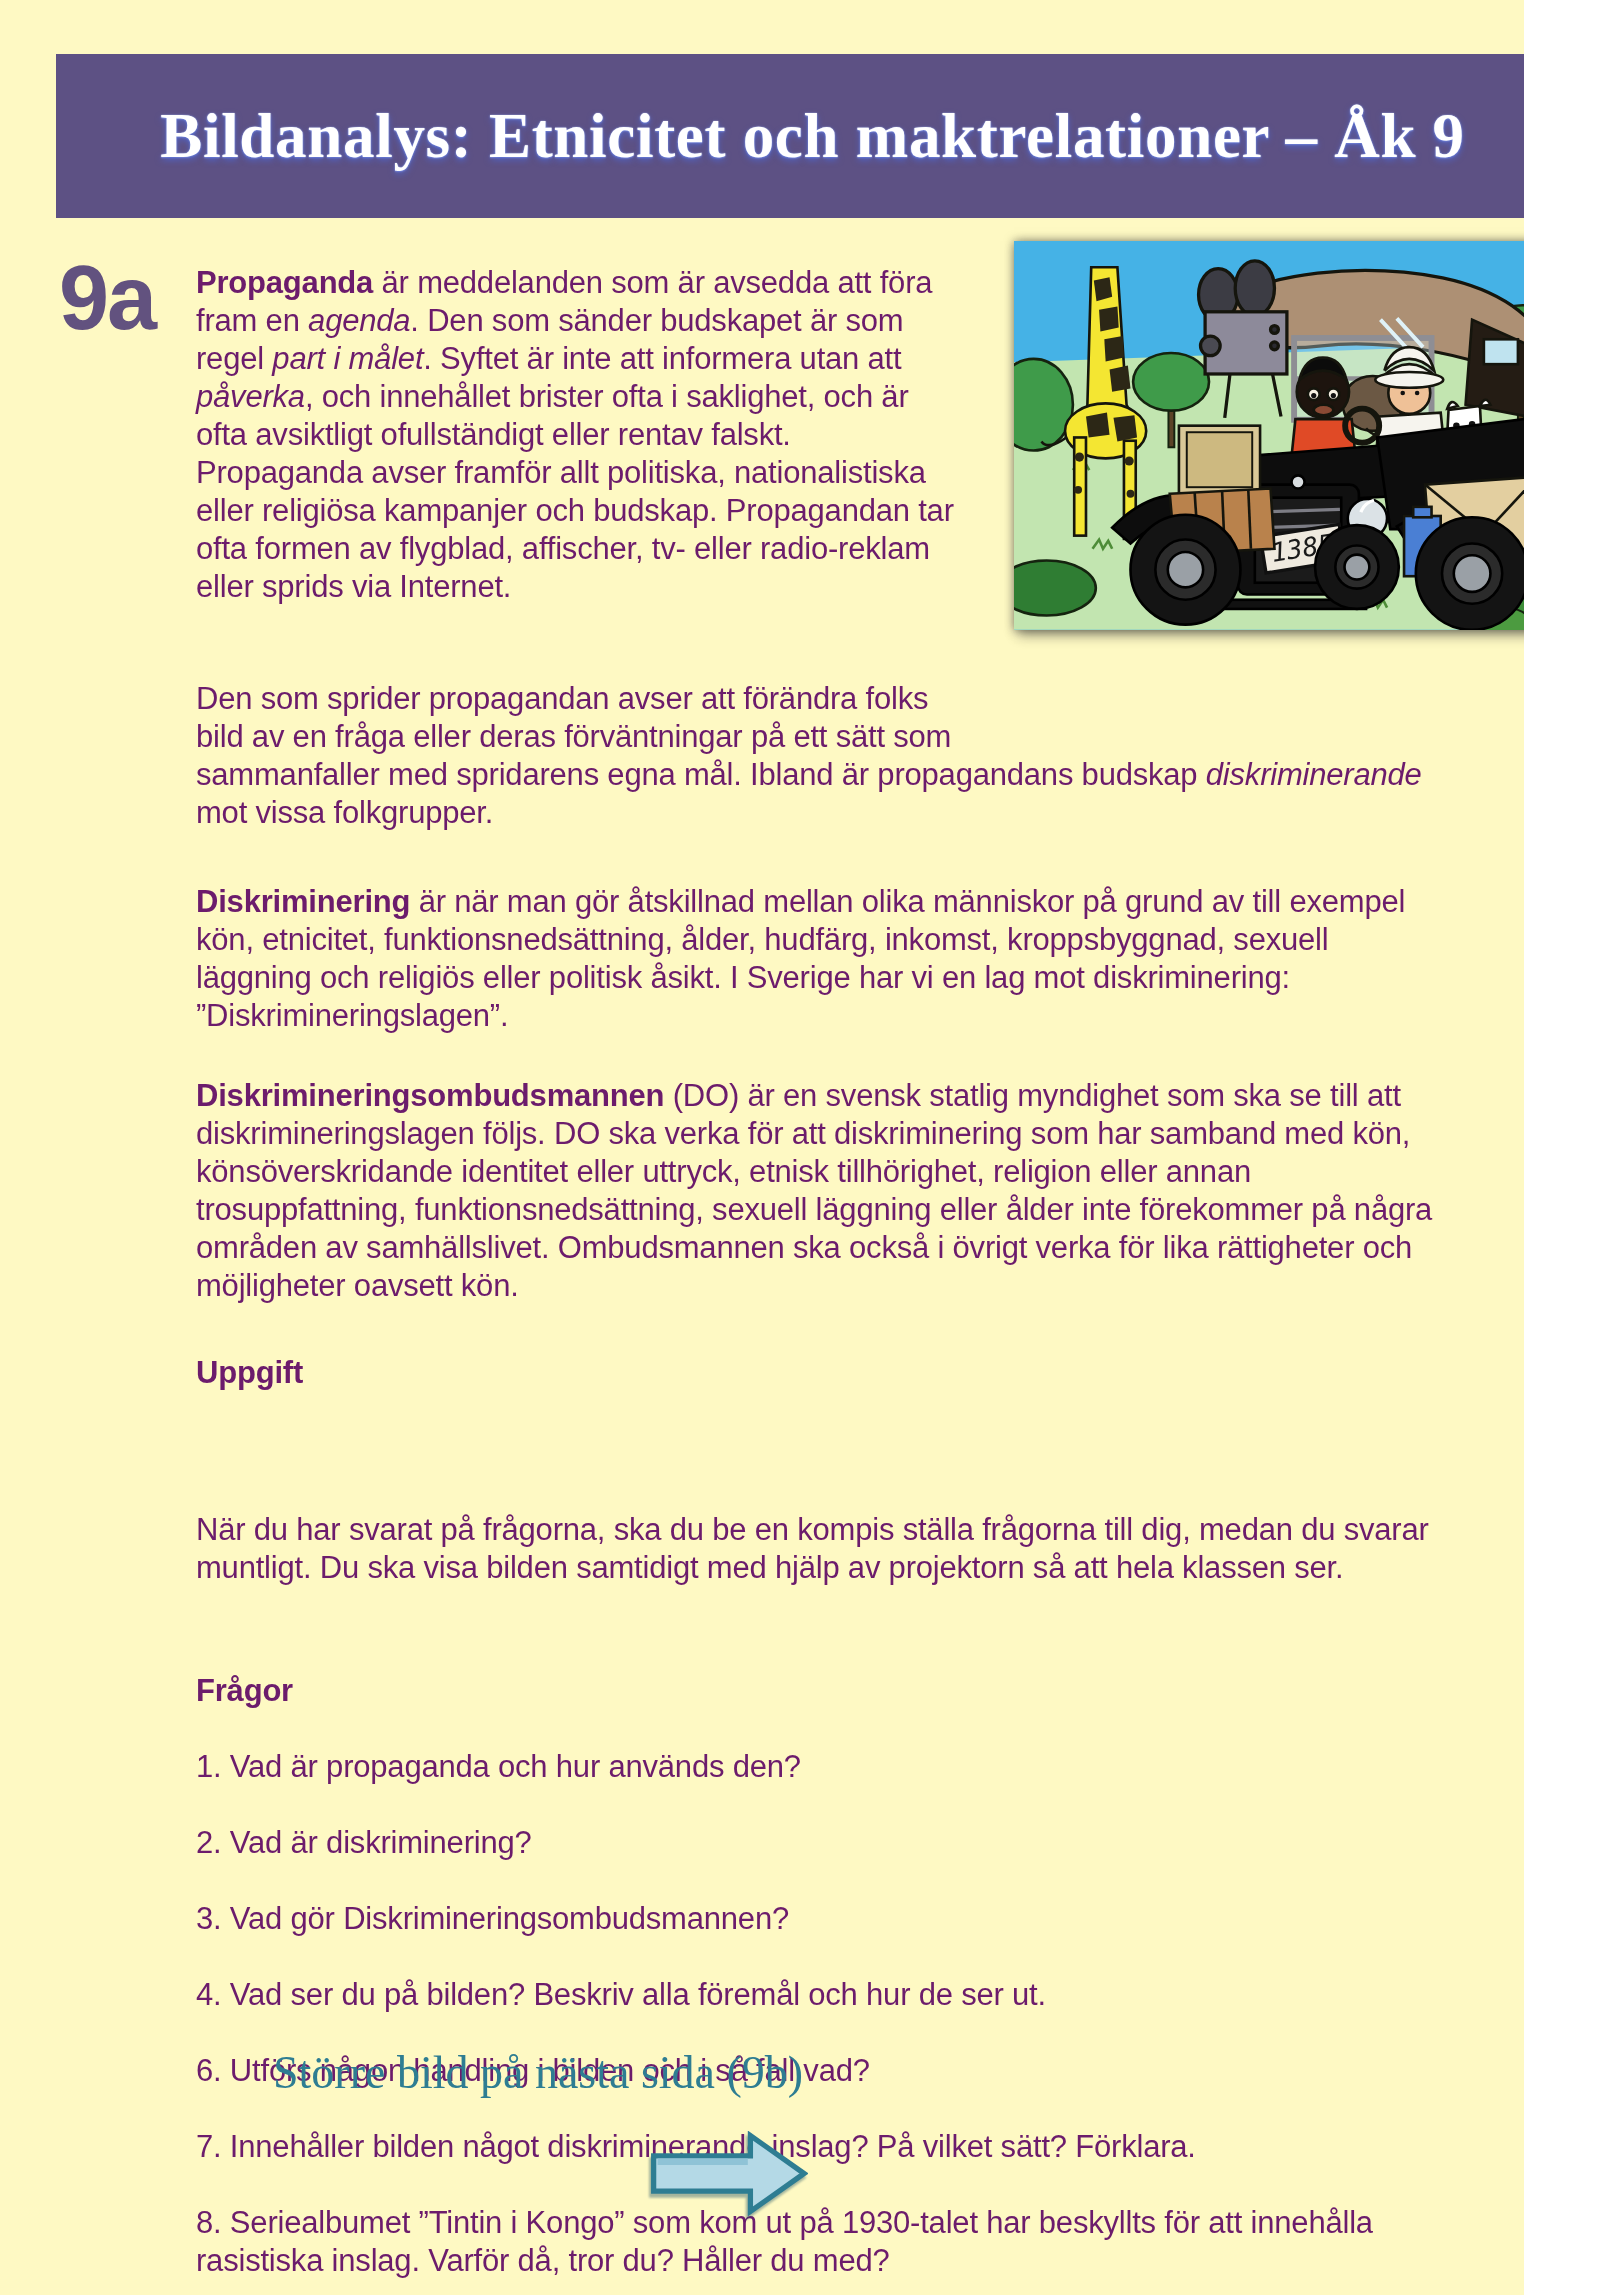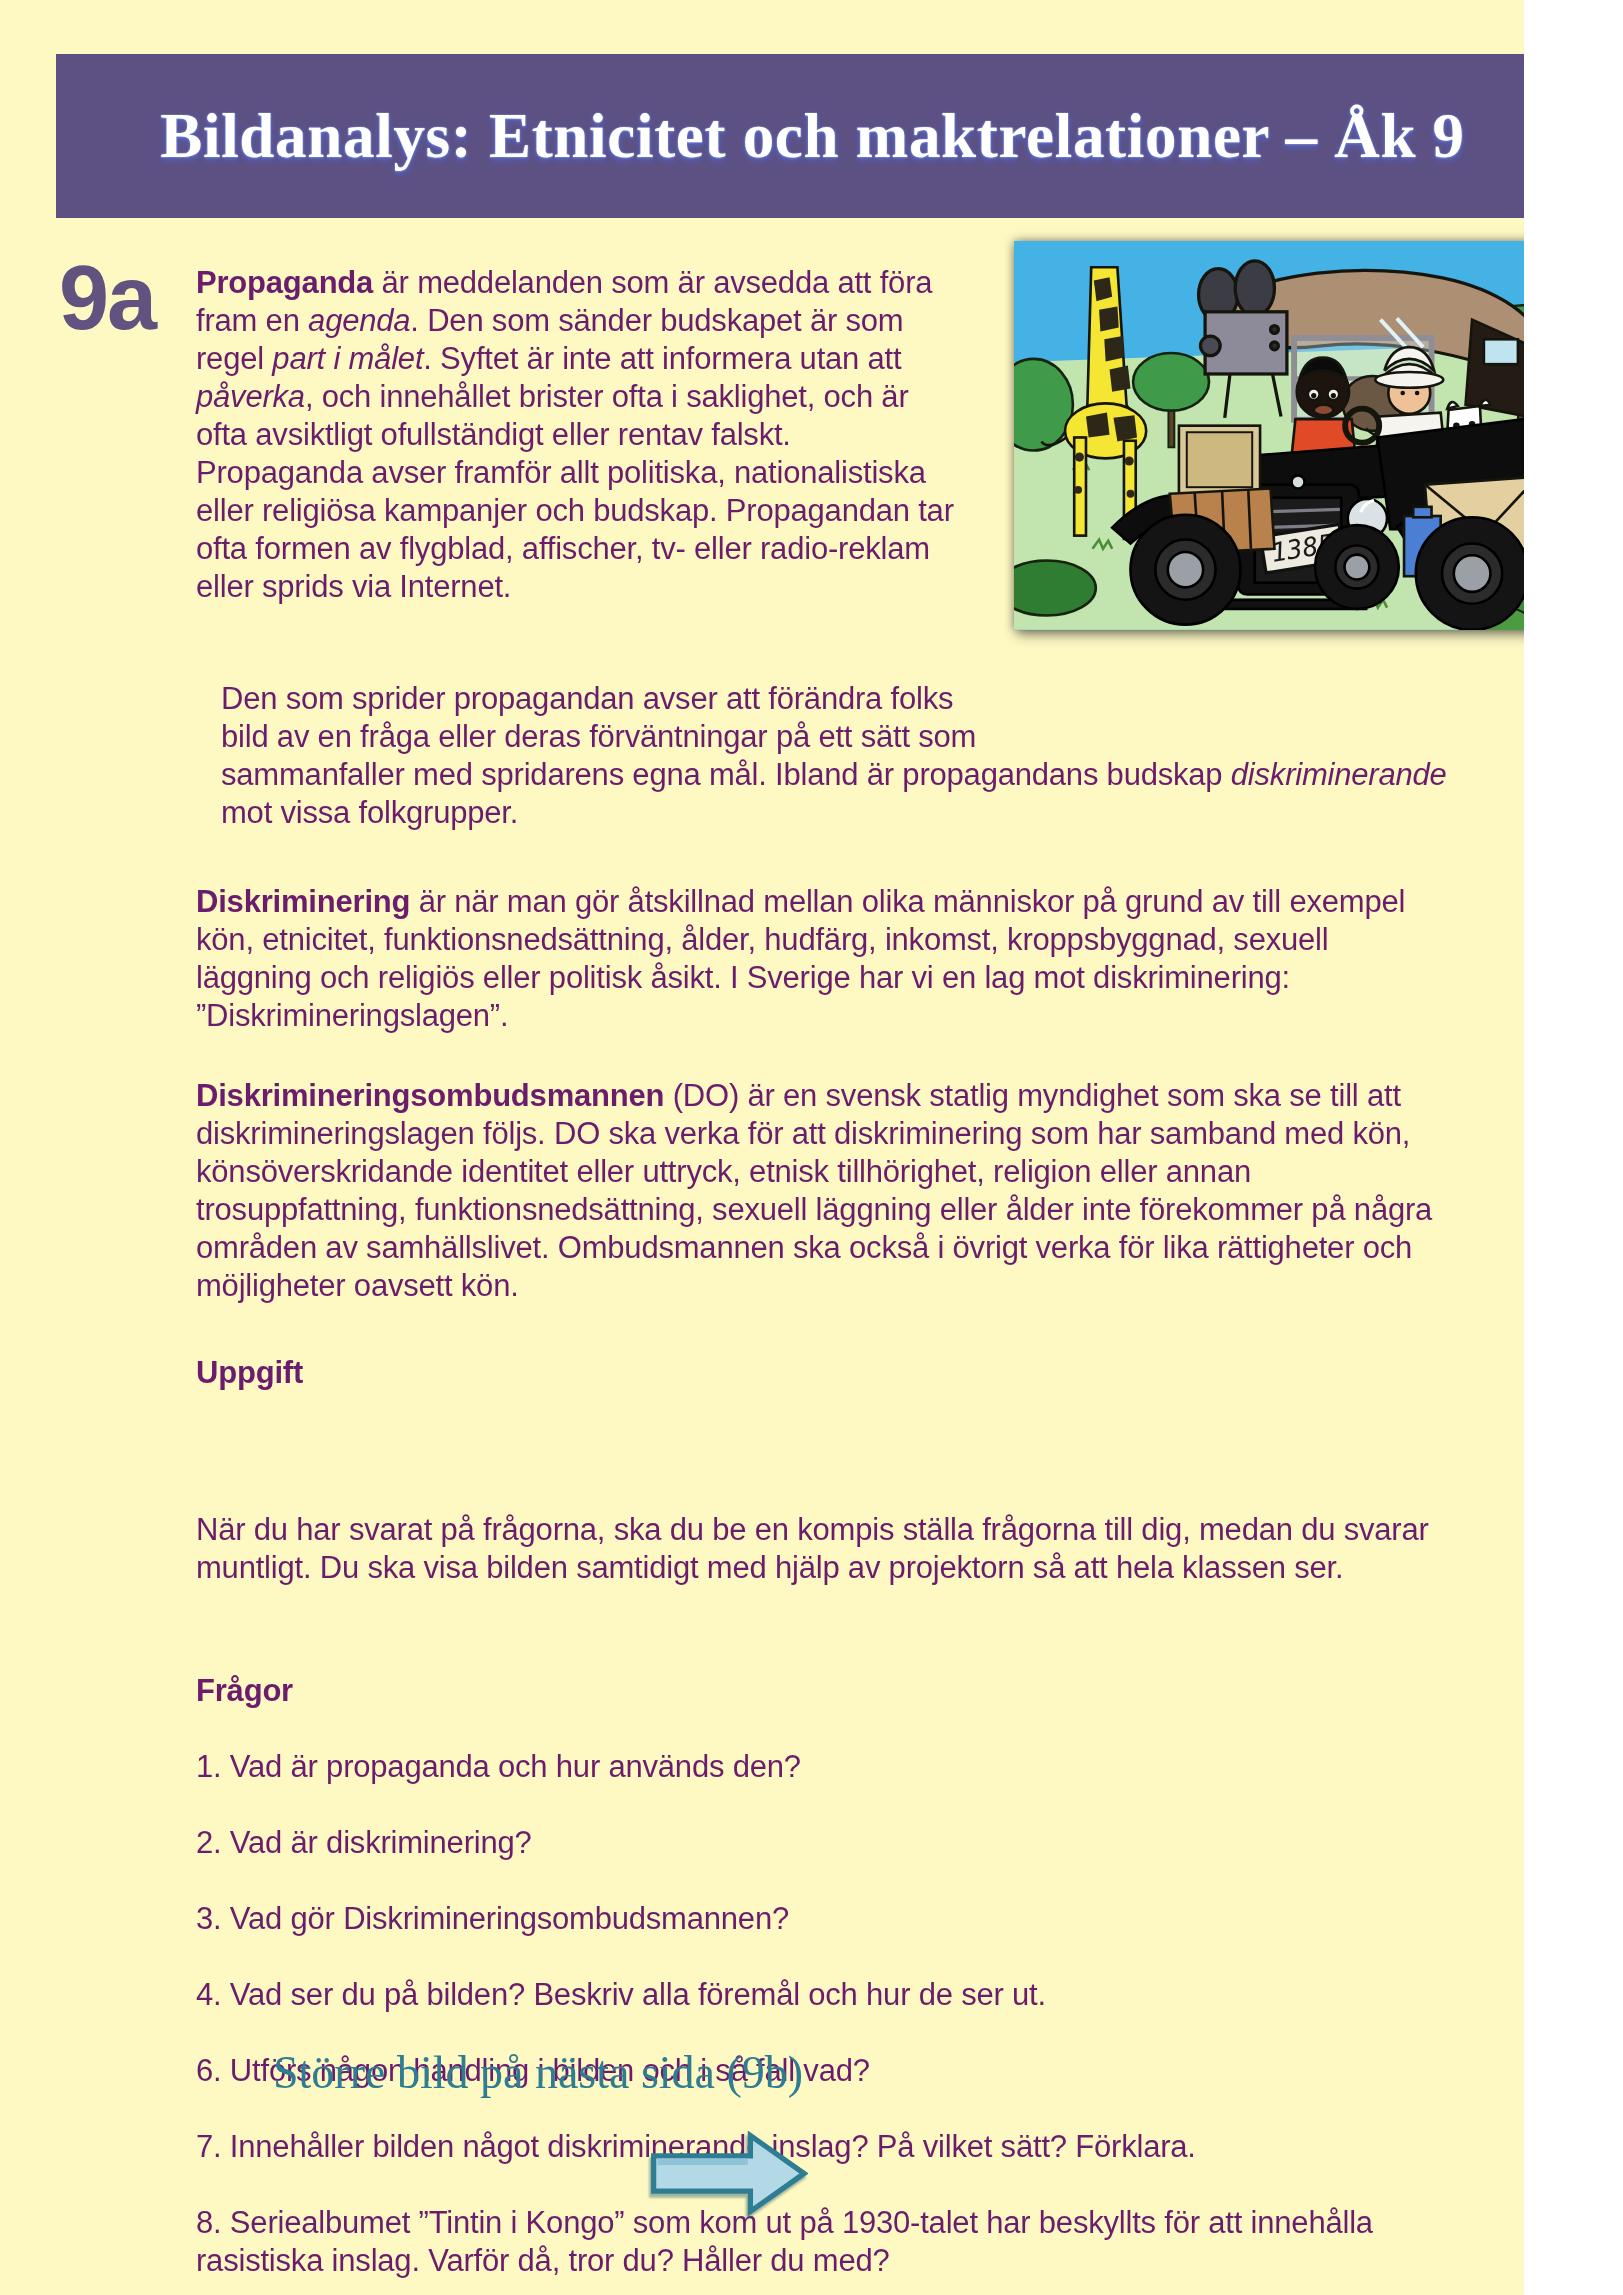--- a/index.html
+++ b/index.html
@@ -25,21 +25,21 @@
   }
   
   .para, .sect{
     position:absolute; color:#6c1c6c; font-size:31px; line-height:38px;
     white-space:pre-line; letter-spacing:-0.2px;
   }
   .b{font-weight:700;}
   .bi{font-weight:400; font-style:italic;}
   .sect .heading{font-weight:700;}
   #para-propaganda{left:196px; top:226px; width:824px;}
-  #para-spridare{left:196px; top:642px; width:1348px;margin-left:25px;}
+  #para-spridare{left:196px; top:642px; width:1348px;}
   #para-diskriminering{left:196px; top:845px; width:1348px;}
   #para-do{left:196px; top:1039px; width:1348px;}
   #sect-uppgift{left:196px; top:1316px; width:1348px;}
   #sect-redovisning{left:196px; top:1473px; width:1348px;}
   #sect-fragor{left:196px; top:1634px; width:1348px;}
   
   #picture{
     position:absolute; left:1014px; top:241px; width:553px; height:389px;
     box-shadow:0 0 9.2px rgba(50,50,50,.55), 3.9px 5.2px 11.8px rgba(40,40,40,.45);
     background:#49b5e6;

